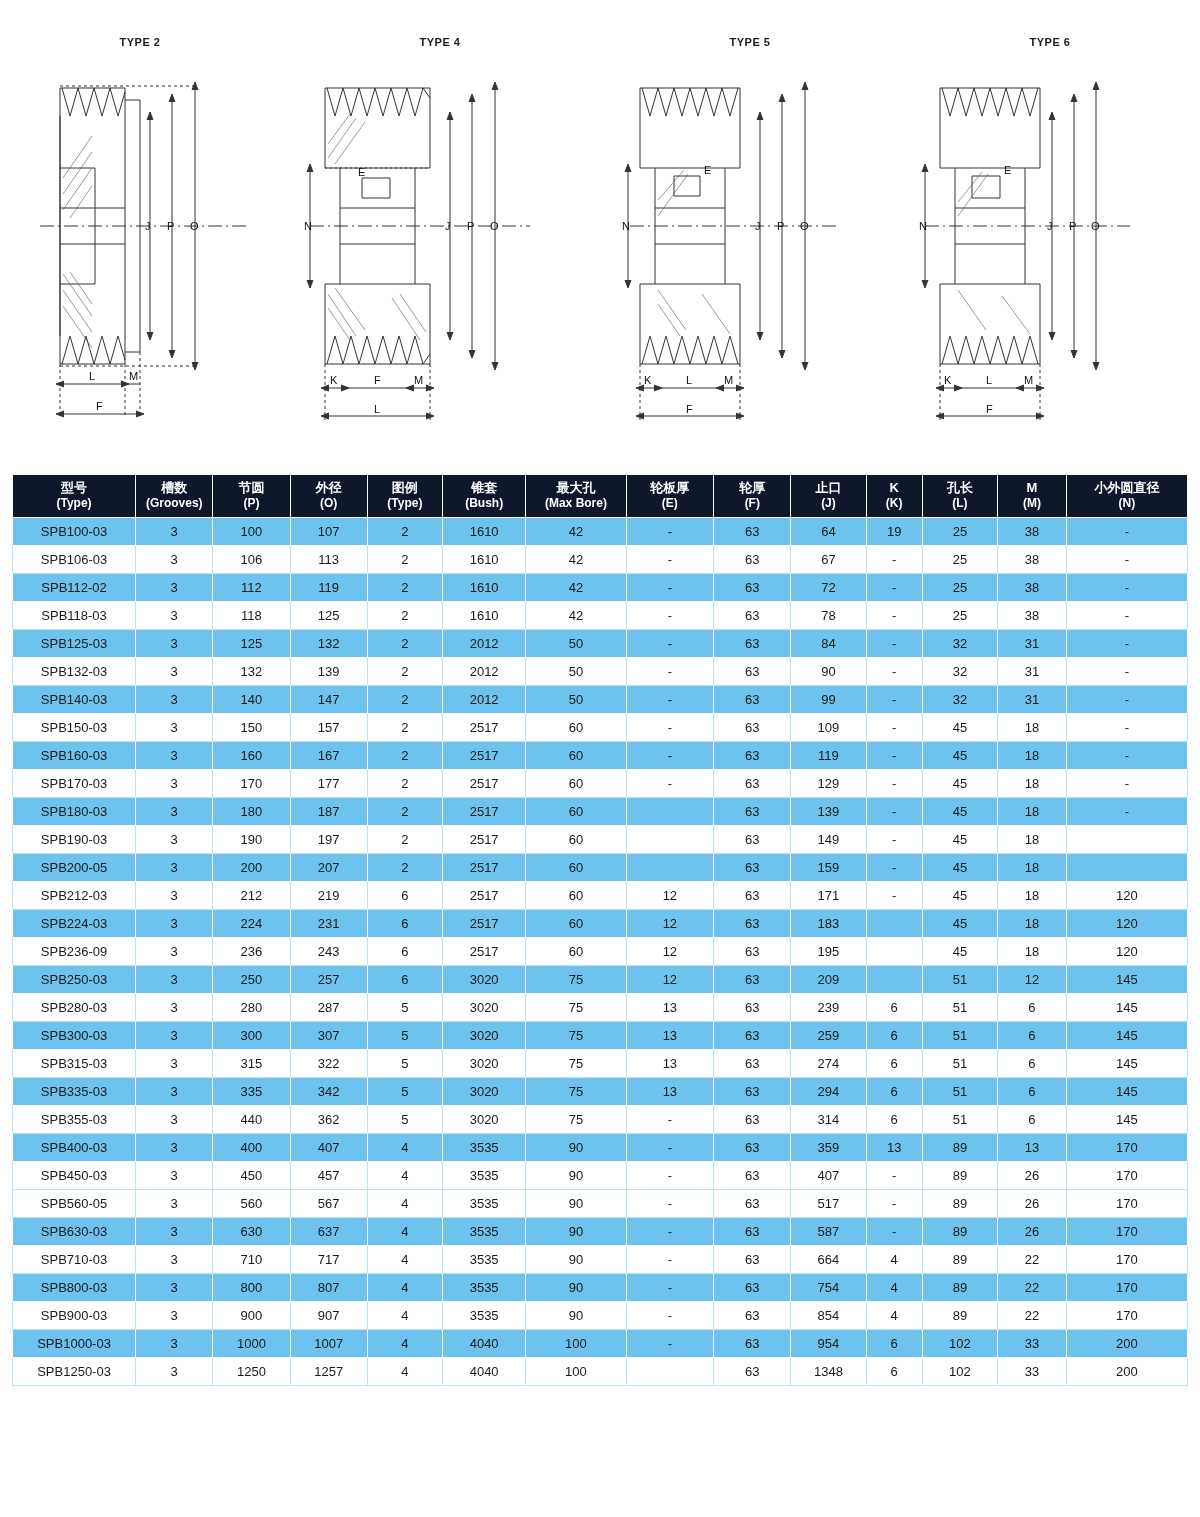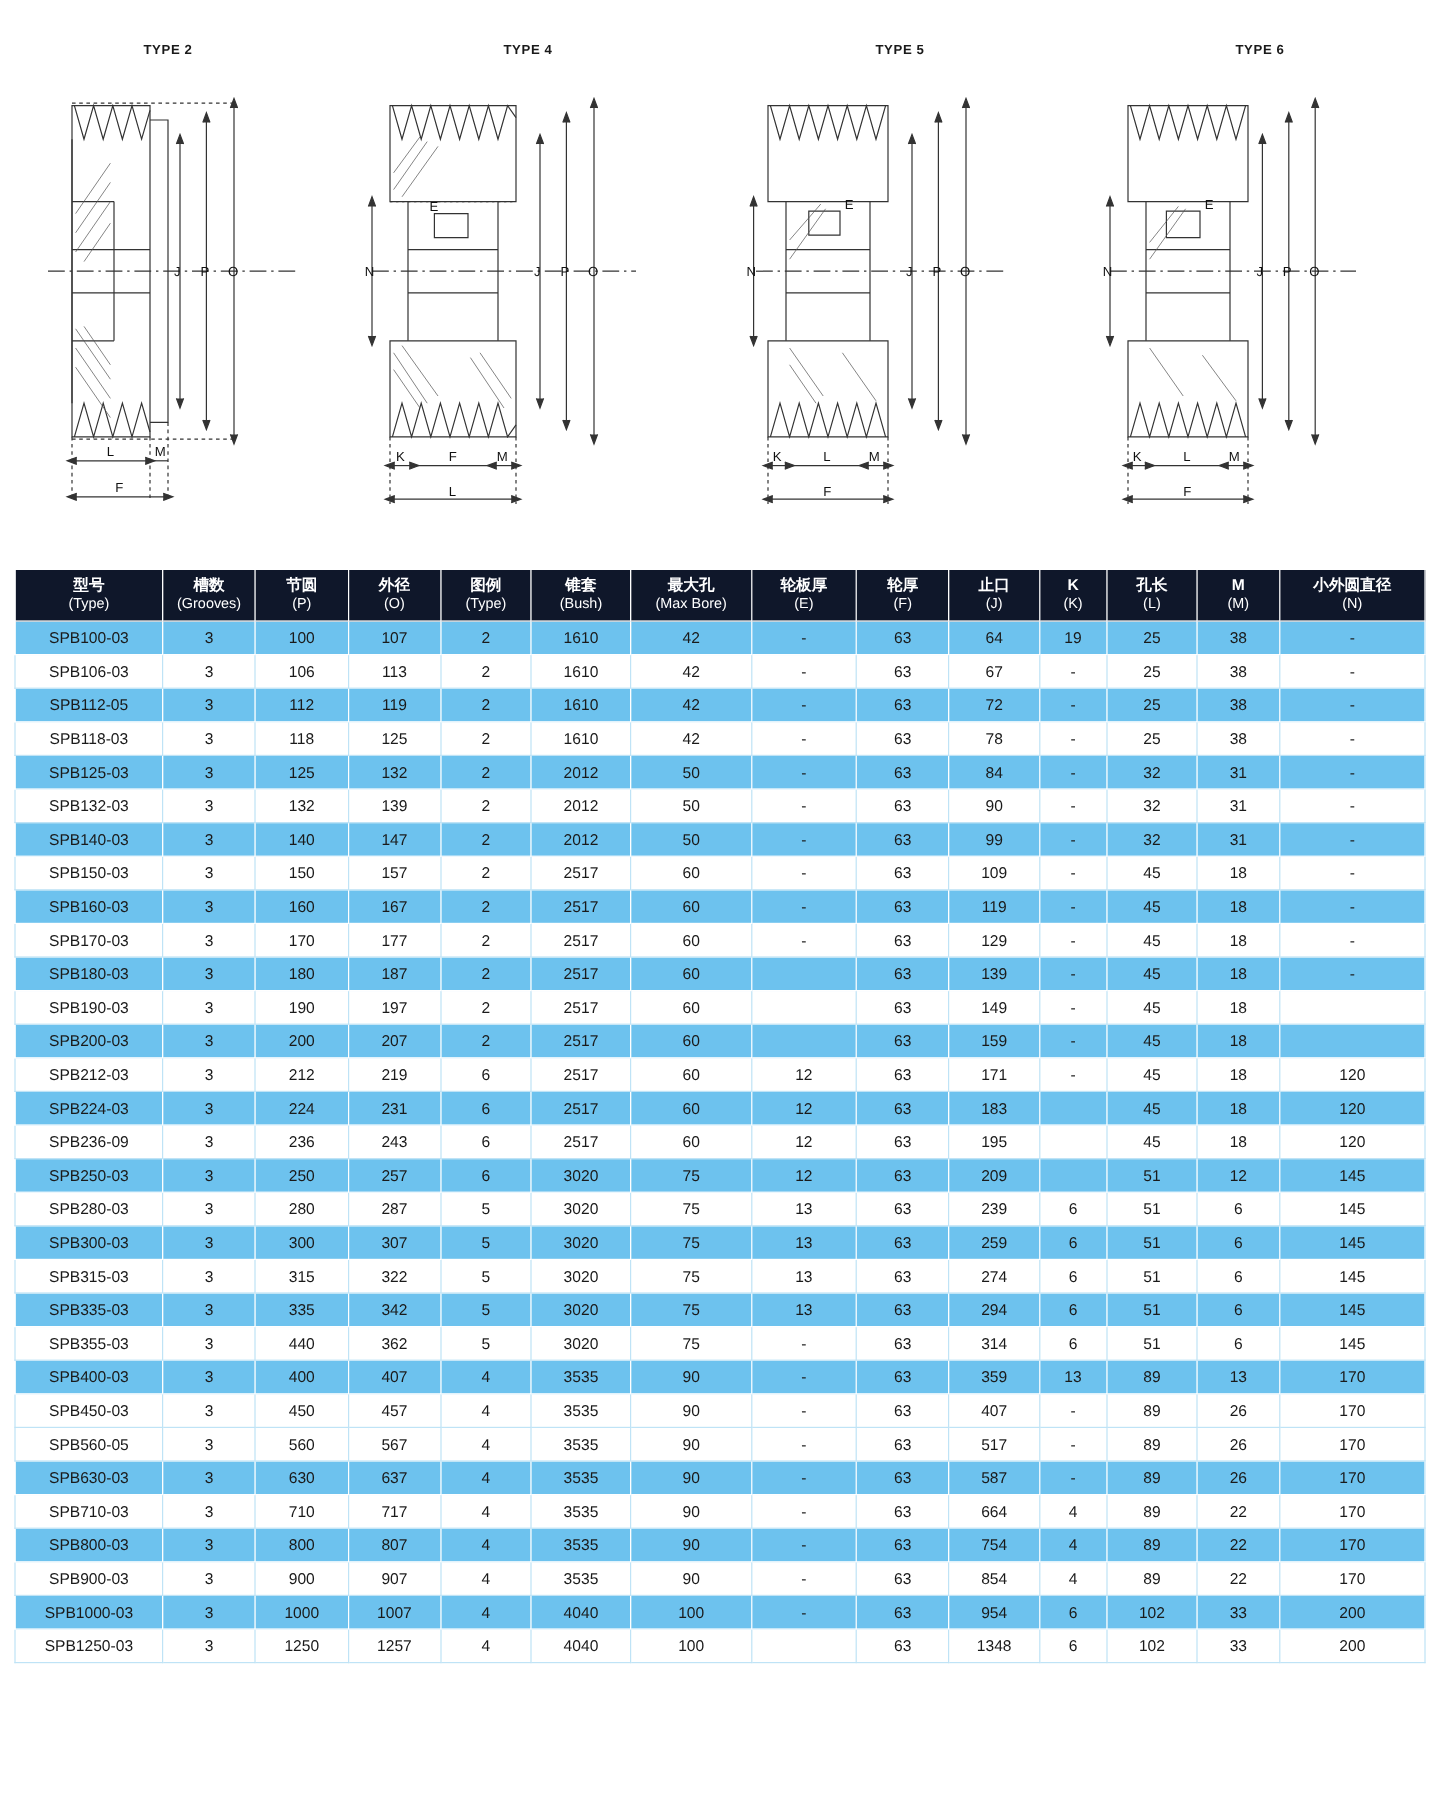--- a/index.html
+++ b/index.html
@@ -9,21 +9,21 @@
   
   .diagrams{position:relative;height:460px;width:1200px;}
   .dg{position:absolute;top:0;height:460px;}
   .dg-title{position:absolute;top:36px;width:100%;text-align:center;font-size:11px;font-weight:bold;letter-spacing:.5px;color:#1a1a1a;}
   .dg svg{position:absolute;top:58px;left:0;}
 
   
   table.spec{border-collapse:collapse;width:1176px;margin:14px 12px 0 12px;table-layout:fixed;}
   table.spec th, table.spec td{border:1px solid #ffffff;text-align:center;font-size:13px;}
   table.spec thead th{background:#0f172a;color:#fff;font-weight:bold;padding:5px 2px 6px 2px;line-height:1.25;}
-  table.spec thead th .sub{display:block;font-weight:normal;font-size:12px;}
+  table.spec thead th .sub{display:block;font-weight:bold;font-size:12px;}
   table.spec tbody td{height:25px;color:#1a1a1a;}
   tbody tr.alt td{background:#6dc2ee;}
   tbody tr.plain td{background:#ffffff;}
   tbody tr.plain td{border:1px solid #bfe3f6;}
   tbody tr.alt td{border:1px solid #ffffff;}
   .c0{width:118px;} .c1{width:74px;} .c2{width:74px;} .c3{width:74px;}
   .c4{width:72px;} .c5{width:80px;} .c6{width:96px;} .c7{width:84px;}
   .c8{width:74px;} .c9{width:72px;} .c10{width:54px;} .c11{width:72px;}
   .c12{width:66px;} .c13{width:116px;}
 </style>
@@ -321,21 +321,21 @@
           <td>42</td>
           <td>-</td>
           <td>63</td>
           <td>67</td>
           <td>-</td>
           <td>25</td>
           <td>38</td>
           <td>-</td>
         </tr>
         <tr class="alt">
-          <td>SPB112-05</td>
+          <td>SPB112-02</td>
           <td>3</td>
           <td>112</td>
           <td>119</td>
           <td>2</td>
           <td>1610</td>
           <td>42</td>
           <td>-</td>
           <td>63</td>
           <td>72</td>
           <td>-</td>
@@ -481,21 +481,21 @@
           <td>60</td>
           <td></td>
           <td>63</td>
           <td>149</td>
           <td>-</td>
           <td>45</td>
           <td>18</td>
           <td></td>
         </tr>
         <tr class="alt">
-          <td>SPB200-03</td>
+          <td>SPB200-05</td>
           <td>3</td>
           <td>200</td>
           <td>207</td>
           <td>2</td>
           <td>2517</td>
           <td>60</td>
           <td></td>
           <td>63</td>
           <td>159</td>
           <td>-</td>

